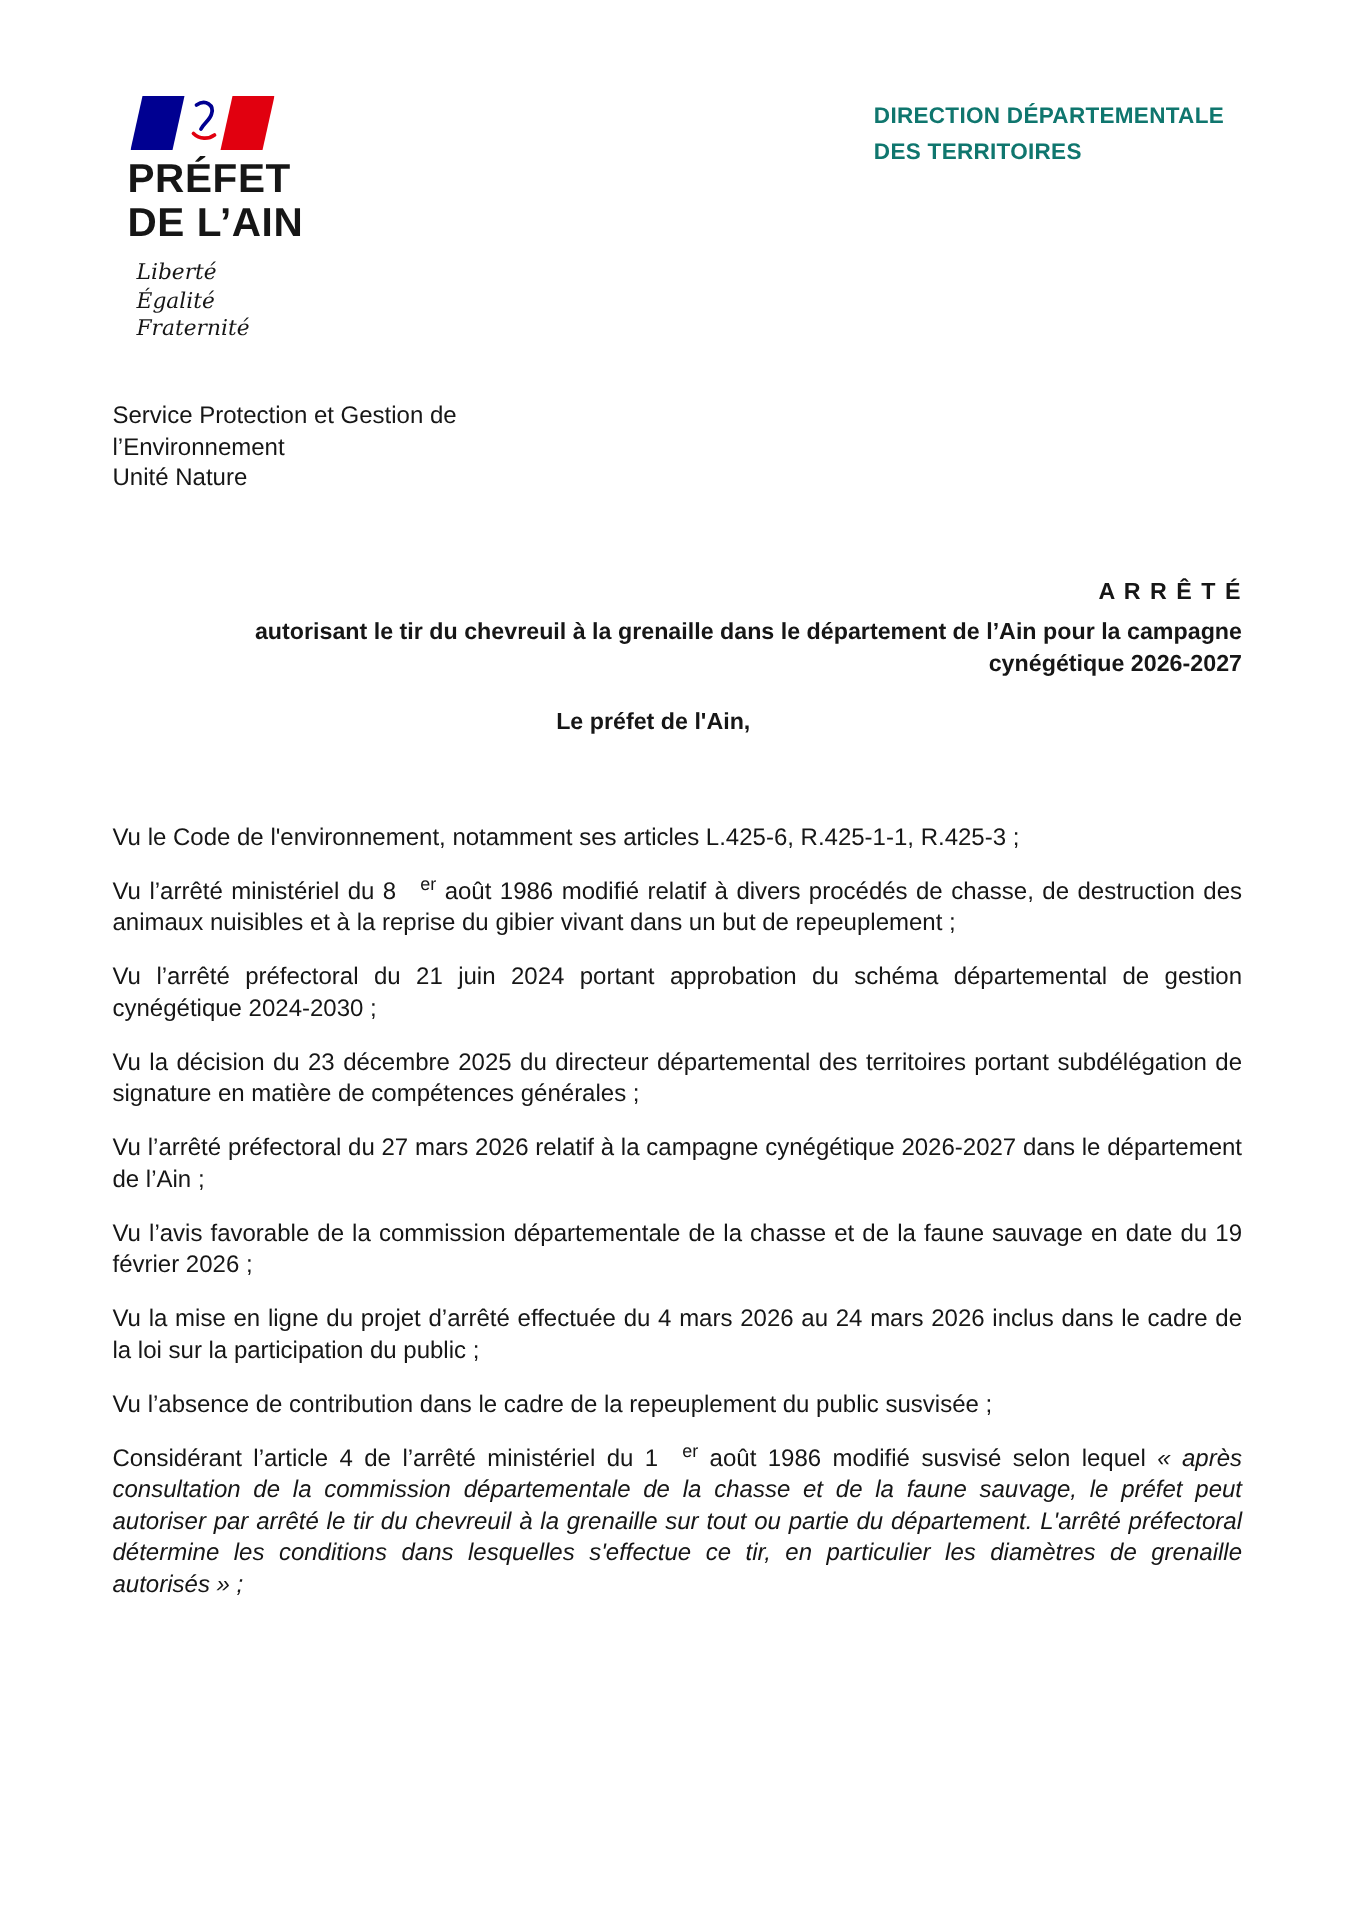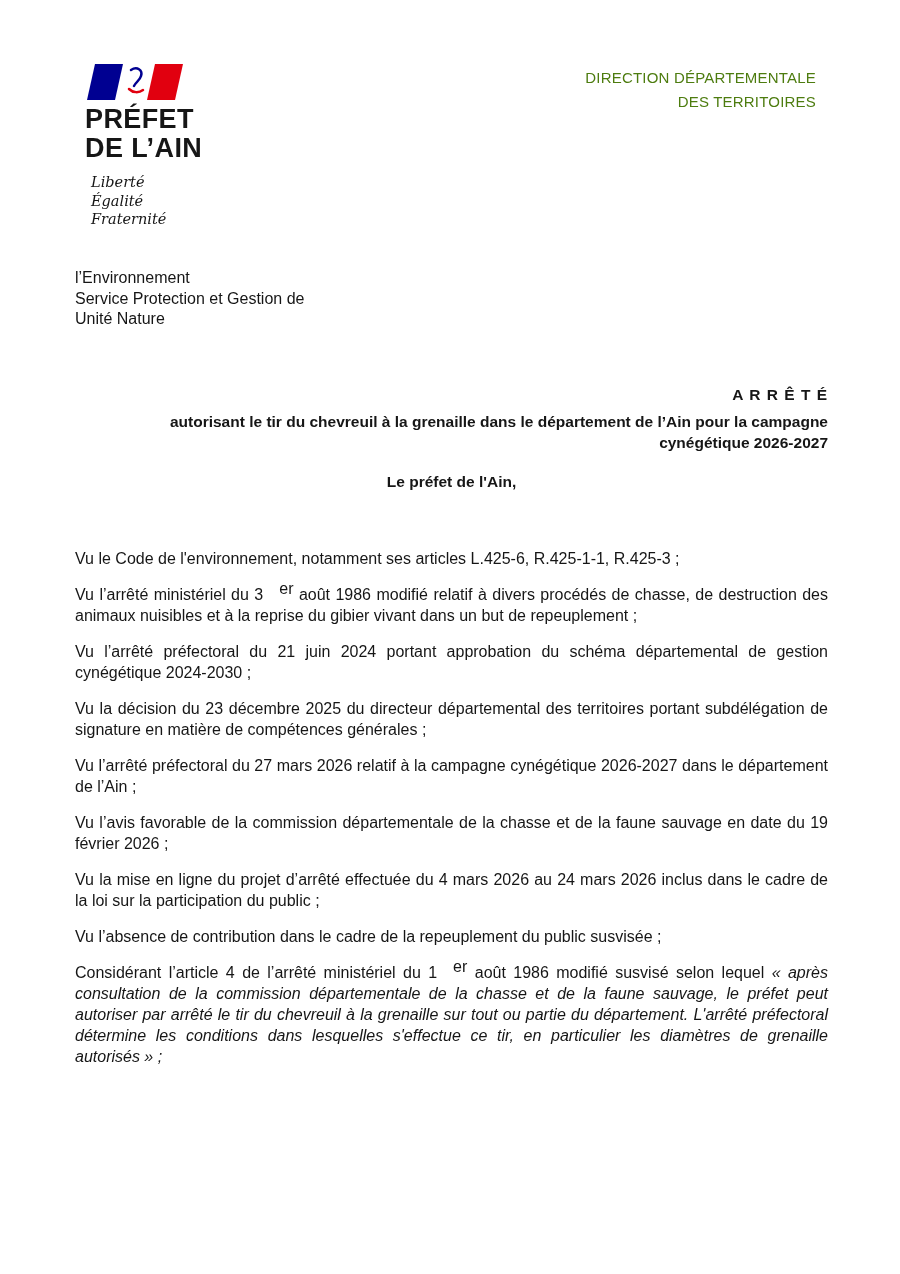--- a/index.html
+++ b/index.html
@@ -44,26 +44,25 @@
     font-size: 14.5px;
     line-height: 18.5px;
     color: #161616;
   }
 
   
   .dir-header {
     position: absolute;
     top: 66px;
     right: 84px;
-    text-align: right;
-    font-weight: 400;
+    font-weight: 700;
     font-size: 15px;
     line-height: 24px;
     letter-spacing: 0.2px;
-    color: #4d7c0f;
+    color: #0f766e;
   }
 
   
   .service-block {
     position: absolute;
     left: 75px;
     top: 268px;
     font-size: 16px;
     line-height: 20.5px;
     color: #161616;
@@ -84,21 +83,21 @@
     letter-spacing: 1px;
     margin-bottom: 8px;
   }
   .arrete-subtitle {
     font-size: 15.5px;
     line-height: 20.5px;
     margin-left: 30px;
   }
   .salutation {
     position: absolute;
-    left: 75px;
+    left: 59px;
     top: 473px;
     width: 753px;
     text-align: center;
     font-weight: 700;
     font-size: 15.5px;
     color: #161616;
   }
 
   
   .body-text {
@@ -108,21 +107,21 @@
     width: 753px;
     font-size: 16px;
     line-height: 21px;
     text-align: justify;
     color: #161616;
   }
   .para {
     margin: 0 0 15px 0;
   }
   .para sup {
-    font-size: 16px;
+    font-size: 12px;
     line-height: 0;
     vertical-align: super;
     margin-left: 16px;
   }
   .para em {
     font-style: italic;
   }
 </style>
 </head>
 <body>
@@ -146,35 +145,35 @@
       <div>Fraternité</div>
     </div>
   </div>
 
   <div class="dir-header">
     <div>DIRECTION DÉPARTEMENTALE</div>
     <div>DES TERRITOIRES</div>
   </div>
 
   <div class="service-block">
+    <div>Service Protection et Gestion de</div>
     <div>l’Environnement</div>
-    <div>Service Protection et Gestion de</div>
     <div>Unité Nature</div>
   </div>
 
   <div class="title-block">
     <div class="arrete-title">A R R Ê T É</div>
     <div class="arrete-subtitle">autorisant le tir du chevreuil à la grenaille dans le département de l’Ain pour la campagne cynégétique 2026-2027</div>
   </div>
 
   <div class="salutation">Le préfet de l'Ain,</div>
 
   <div class="body-text">
       <p class="para"><span>Vu le Code de l'environnement, notamment ses articles L.425-6, R.425-1-1, R.425-3 ;</span></p>
-      <p class="para"><span>Vu l’arrêté ministériel du 3</span><sup>er</sup><span> août 1986 modifié relatif à divers procédés de chasse, de destruction des animaux nuisibles et à la reprise du gibier vivant dans un but de repeuplement ;</span></p>
+      <p class="para"><span>Vu l’arrêté ministériel du 8</span><sup>er</sup><span> août 1986 modifié relatif à divers procédés de chasse, de destruction des animaux nuisibles et à la reprise du gibier vivant dans un but de repeuplement ;</span></p>
       <p class="para"><span>Vu l’arrêté préfectoral du 21 juin 2024 portant approbation du schéma départemental de gestion cynégétique 2024-2030 ;</span></p>
       <p class="para"><span>Vu la décision du 23 décembre 2025 du directeur départemental des territoires portant subdélégation de signature en matière de compétences générales ;</span></p>
       <p class="para"><span>Vu l’arrêté préfectoral du 27 mars 2026 relatif à la campagne cynégétique 2026-2027 dans le département de l’Ain ;</span></p>
       <p class="para"><span>Vu l’avis favorable de la commission départementale de la chasse et de la faune sauvage en date du 19 février 2026 ;</span></p>
       <p class="para"><span>Vu la mise en ligne du projet d’arrêté effectuée du 4 mars 2026 au 24 mars 2026 inclus dans le cadre de la loi sur la participation du public ;</span></p>
       <p class="para"><span>Vu l’absence de contribution dans le cadre de la repeuplement du public susvisée ;</span></p>
       <p class="para"><span>Considérant l’article 4 de l’arrêté ministériel du 1</span><sup>er</sup><span> août 1986 modifié susvisé selon lequel </span><em>« après consultation de la commission départementale de la chasse et de la faune sauvage, le préfet peut autoriser par arrêté le tir du chevreuil à la grenaille sur tout ou partie du département. L'arrêté préfectoral détermine les conditions dans lesquelles s'effectue ce tir, en particulier les diamètres de grenaille autorisés » ;</em></p>
     </div>
 
 </div>

